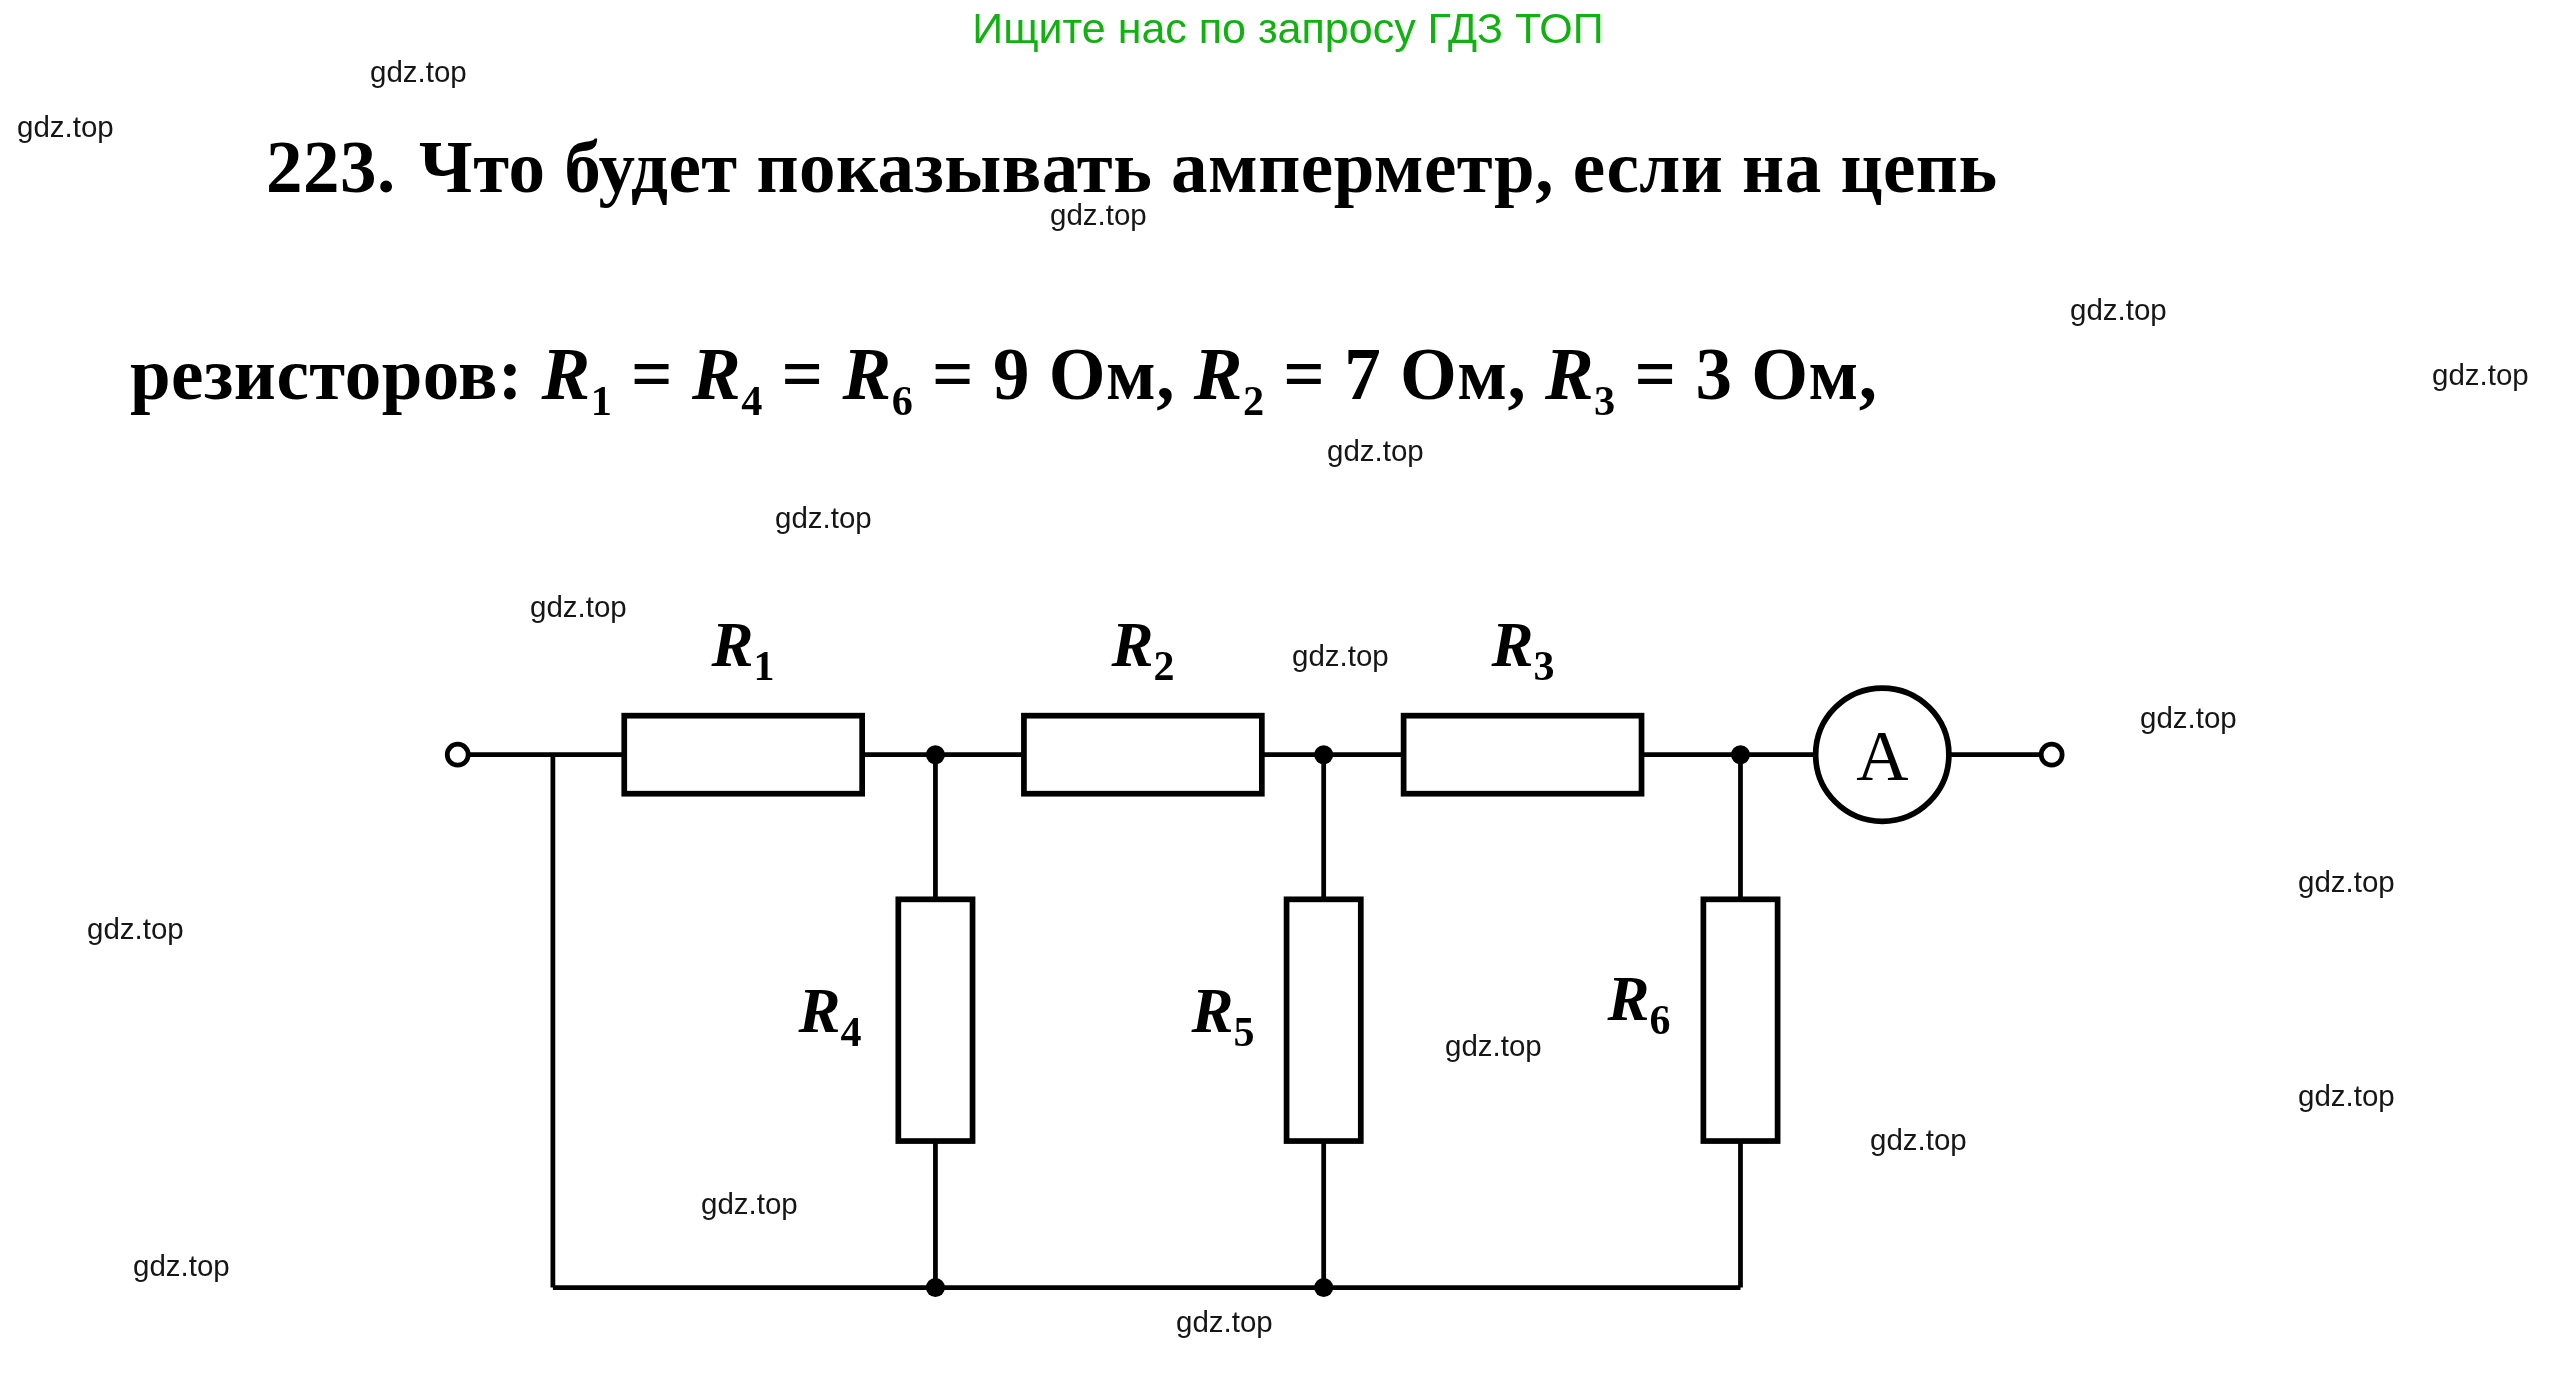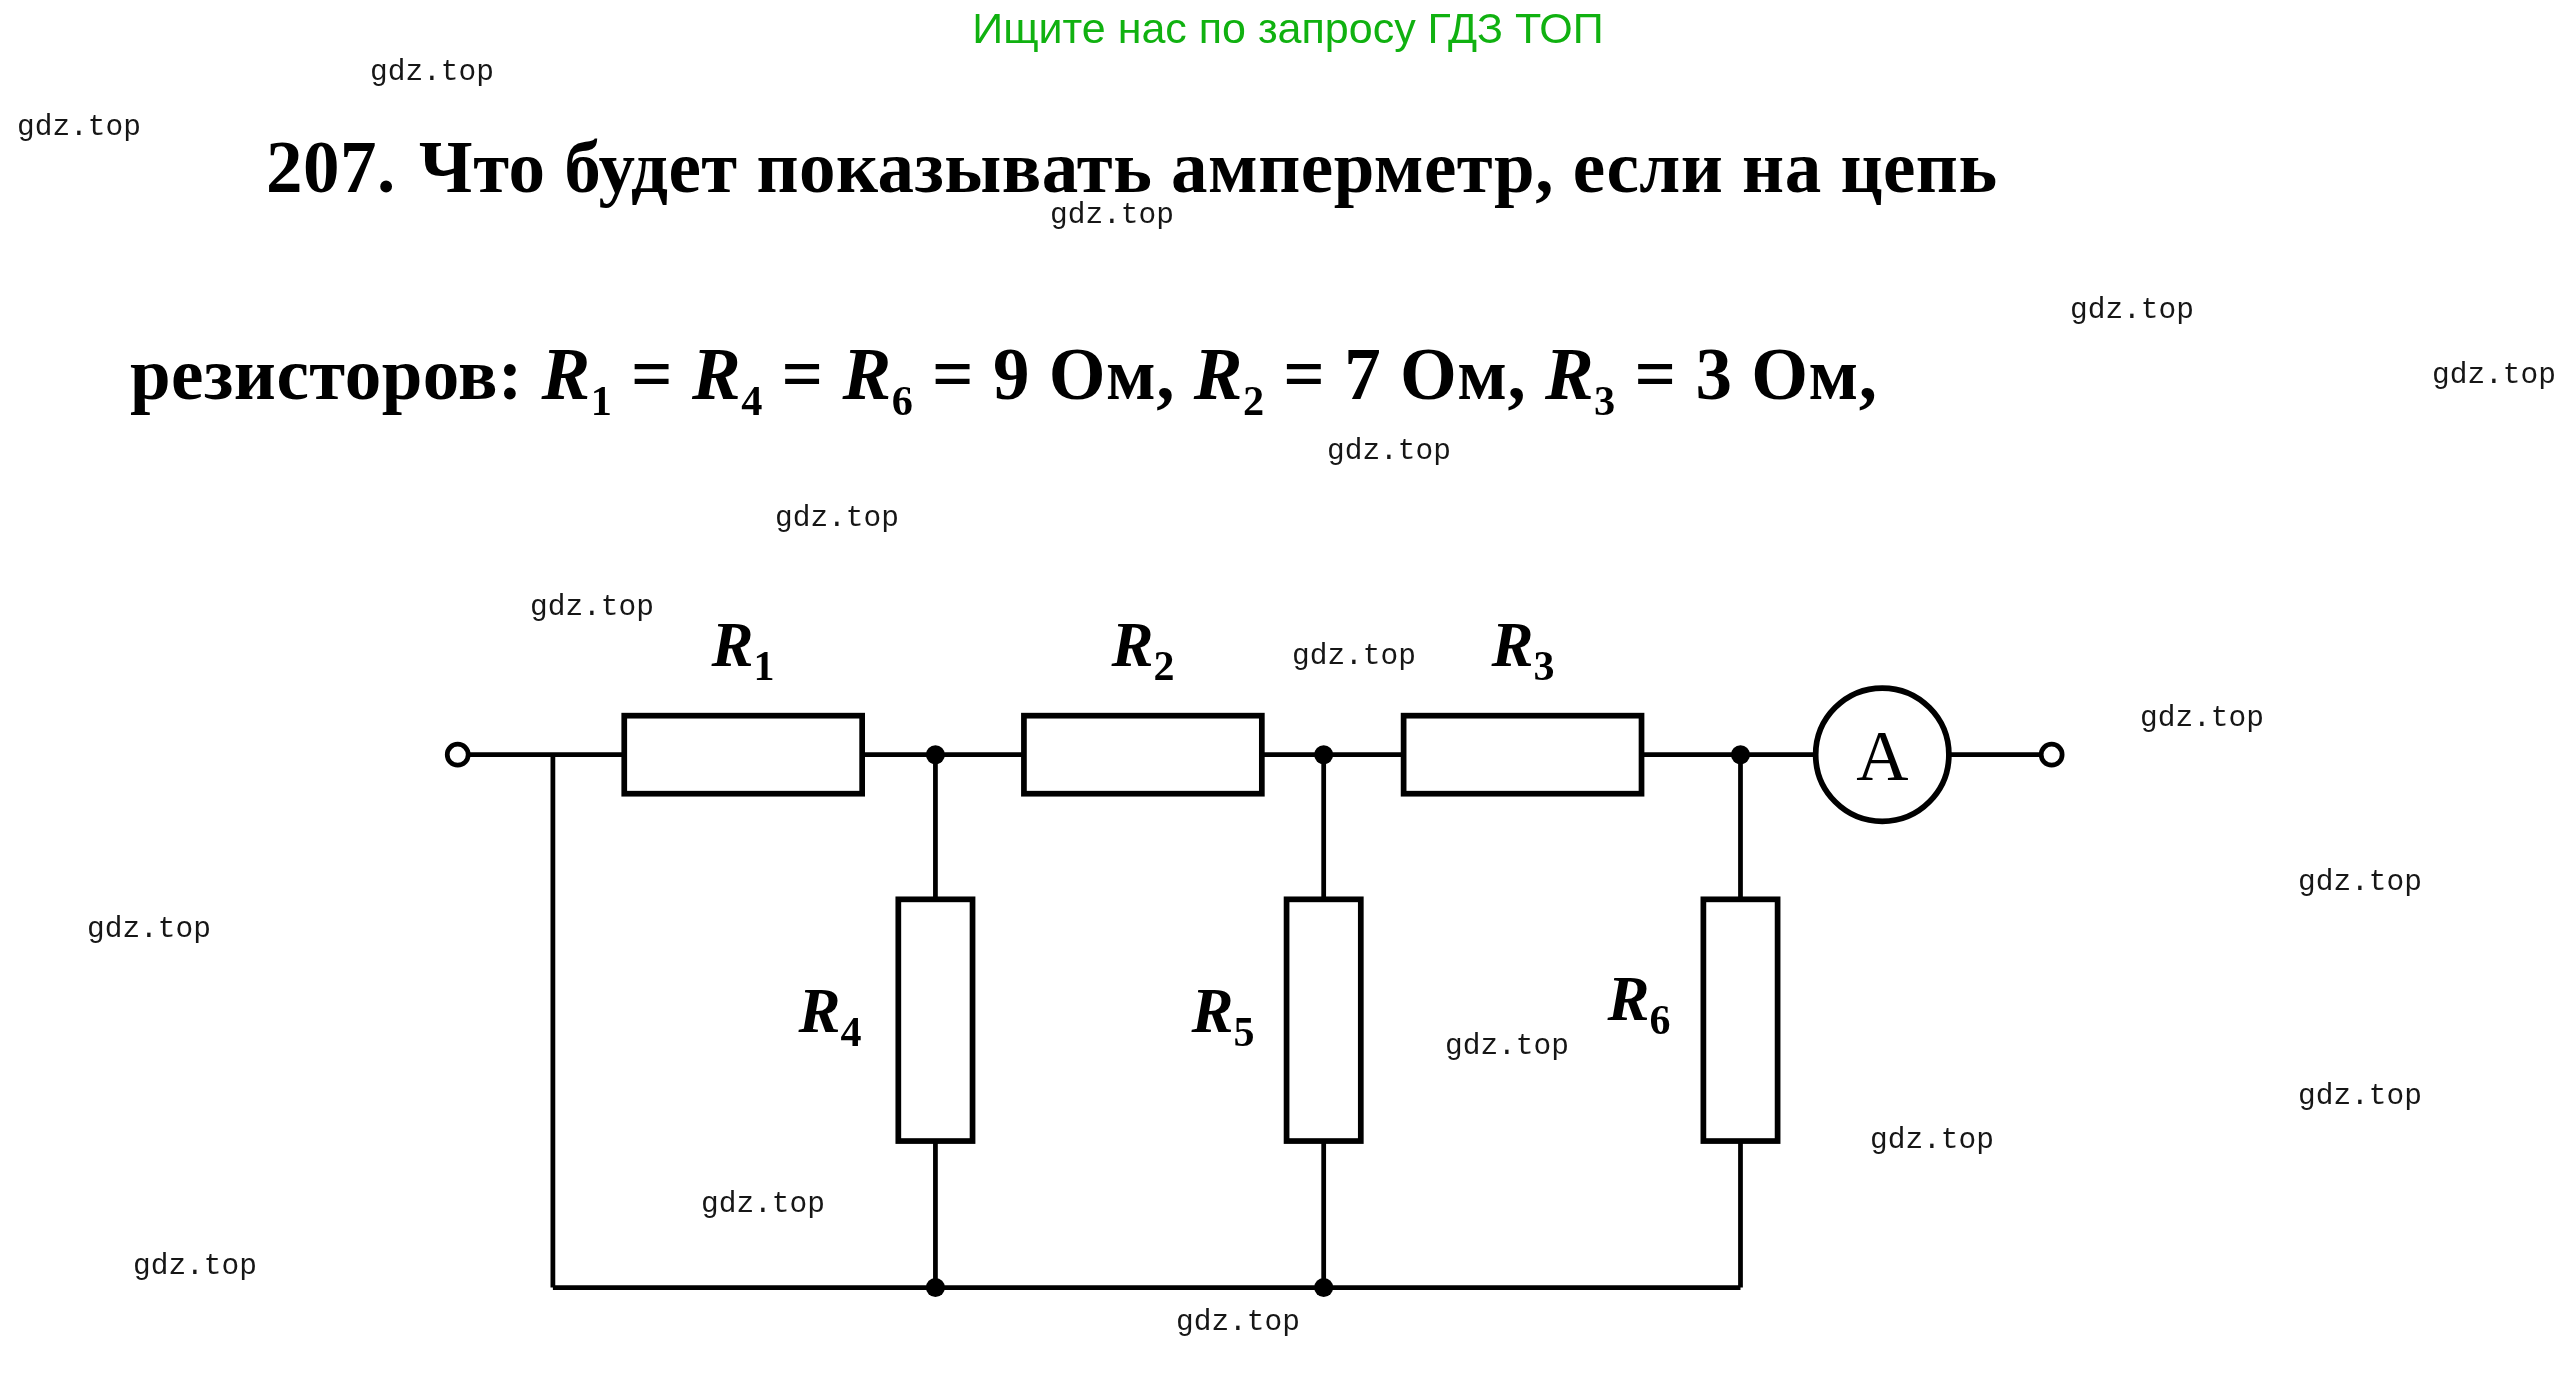--- a/index.html
+++ b/index.html
@@ -1,20 +1,20 @@
 <!DOCTYPE html>
 <html style="font-size:15px"><head>
 <meta charset="utf-8">
 <style>
   html,body{margin:0;padding:0;background:#ffffff;}
   .page{position:relative;width:2576px;height:1399px;background:#ffffff;overflow:hidden;
         font-family:"Liberation Serif",serif;color:#000;}
   .promo{position:absolute;left:0;right:0;top:3.8px;text-align:center;
          font-family:"Liberation Sans",sans-serif;font-size:43px;color:#10b110;}
-  .wm{position:absolute;font-family:Liberation Mono, monospace;font-size:29.5px;color:#161616;white-space:nowrap;}
+  .wm{position:absolute;font-family:Liberation Sans, sans-serif;font-size:29.5px;color:#161616;white-space:nowrap;}
   .ptext{position:absolute;font-family:"Liberation Serif",serif;font-weight:bold;font-size:73px;
          letter-spacing:0.5px;white-space:nowrap;color:#000;}
   .ptext .num{margin-right:.32em;}
   .ptext i{font-style:italic;}
   .ptext sub{font-size:.58em;line-height:0;}
   .rlabel{position:absolute;transform:translateX(-50%);font-family:"Liberation Serif",serif;
           font-weight:bold;font-style:italic;font-size:63px;white-space:nowrap;color:#000;}
   .rlabel sub{font-size:42px;font-style:normal;line-height:0;}
   svg.circuit{position:absolute;left:0;top:0;}
   .footer{position:absolute;left:0;right:0;top:1346px;text-align:center;
@@ -40,21 +40,21 @@
   <span class="wm" style="left:2298px;top:865px">gdz.top</span>
   <span class="wm" style="left:87px;top:912px">gdz.top</span>
   <span class="wm" style="left:1445px;top:1029px">gdz.top</span>
   <span class="wm" style="left:2298px;top:1079px">gdz.top</span>
   <span class="wm" style="left:1870px;top:1123px">gdz.top</span>
   <span class="wm" style="left:701px;top:1187px">gdz.top</span>
   <span class="wm" style="left:133px;top:1249px">gdz.top</span>
   <span class="wm" style="left:1176px;top:1305px">gdz.top</span>
 
   <div class="ptext" style="left:266px;top:126px">
-    <span class="num">207.</span><span>Что будет показывать амперметр, если на цепь</span>
+    <span class="num">223.</span><span>Что будет показывать амперметр, если на цепь</span>
   </div>
   <div class="ptext" style="left:130px;top:333px"><span>резисторов: </span><span><i>R</i><sub>1</sub></span><span> = </span><span><i>R</i><sub>4</sub></span><span> = </span><span><i>R</i><sub>6</sub></span><span> = 9 Ом, </span><span><i>R</i><sub>2</sub></span><span> = 7 Ом, </span><span><i>R</i><sub>3</sub></span><span> = 3 Ом,</span></div>
 
   <svg class="circuit" width="2576" height="1399" viewBox="0 0 2707 1470">
     <g stroke="#000" stroke-width="5" fill="none">
 
       <line x1="492" y1="793" x2="656" y2="793"></line>
       <line x1="906" y1="793" x2="1076" y2="793"></line>
       <line x1="1326" y1="793" x2="1475" y2="793"></line>
       <line x1="1724" y1="793" x2="1908" y2="793"></line>

